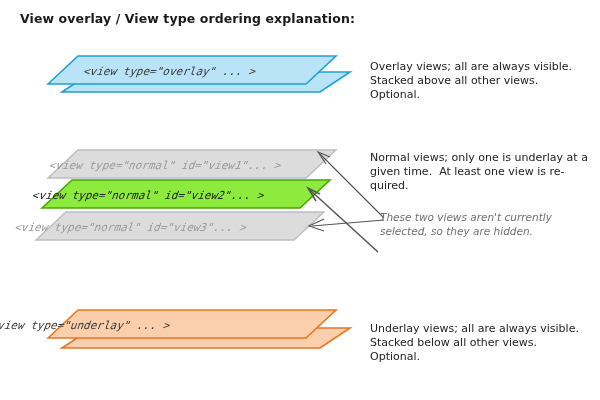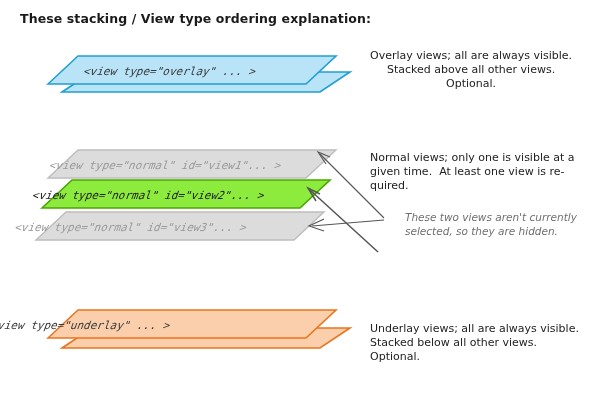--- a/index.html
+++ b/index.html
@@ -52,21 +52,21 @@
     font-family: "DejaVu Sans Mono", monospace;
     font-size: 11px;
     white-space: pre;
   }
 </style>
 </head>
 <body style="background: rgb(255, 255, 255);">
 
 <div id="page">
 
-  <div id="title">These stacking / View type ordering explanation:</div>
+  <div id="title">View overlay / View type ordering explanation:</div>
 
   <svg id="diagram-svg" width="600" height="400" viewBox="0 0 600 400">
 
     <g>
 
       <polygon points="62,92 92,72 350,72 320,92" stroke-width="1.6" stroke-linejoin="miter" fill="#b9e3f7" stroke="#1f9fd4"></polygon>
 
       <polygon points="48,84 78,56 336,56 306,84" stroke-width="1.6" stroke-linejoin="miter" fill="#b9e3f7" stroke="#1f9fd4"></polygon>
       <text class="slab-label" x="96" y="75" transform="skewX(-20) translate(14,0)" fill="#3a3a3a">&lt;view type="overlay" ... &gt;</text>
     </g>
@@ -106,29 +106,29 @@
 
     <g>
 
       <polygon points="62,348 92,328 350,328 320,348" stroke-width="1.6" stroke-linejoin="miter" fill="#fbcfac" stroke="#e8761e"></polygon>
 
       <polygon points="48,338 78,310 336,310 306,338" stroke-width="1.6" stroke-linejoin="miter" fill="#fbcfac" stroke="#e8761e"></polygon>
       <text class="slab-label" x="96" y="329" transform="skewX(-20) translate(14,0)" fill="#3a3a3a">&lt;view type="underlay" ... &gt;</text>
     </g>
   </svg>
 
-  <div class="desc" style="left:370px; top:49px;text-align:center;">Overlay views; all are always visible.
+  <div class="desc" style="left:370px; top:60px;">Overlay views; all are always visible.
 Stacked above all other views.
 Optional.</div>
 
-  <div class="desc" style="left:370px; top:151px;">Normal views; only one is visible at a
+  <div class="desc" style="left:370px; top:151px;">Normal views; only one is underlay at a
 given time.  At least one view is re-
 quired.</div>
 
-  <div class="note" style="left:405px; top:211px;">These two views aren't currently
+  <div class="note" style="left:380px; top:211px;">These two views aren't currently
 selected, so they are hidden.</div>
 
 
   <div class="desc" style="left:370px; top:322px;">Underlay views; all are always visible.
 Stacked below all other views.
 Optional.</div>
 
 </div>
 
 </body></html>

